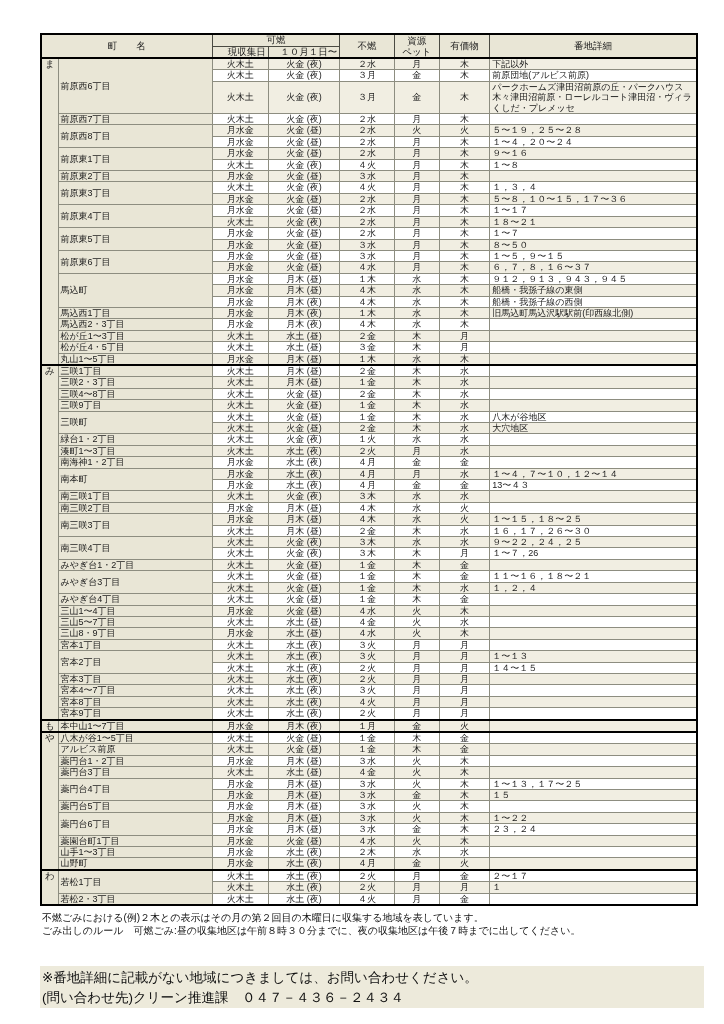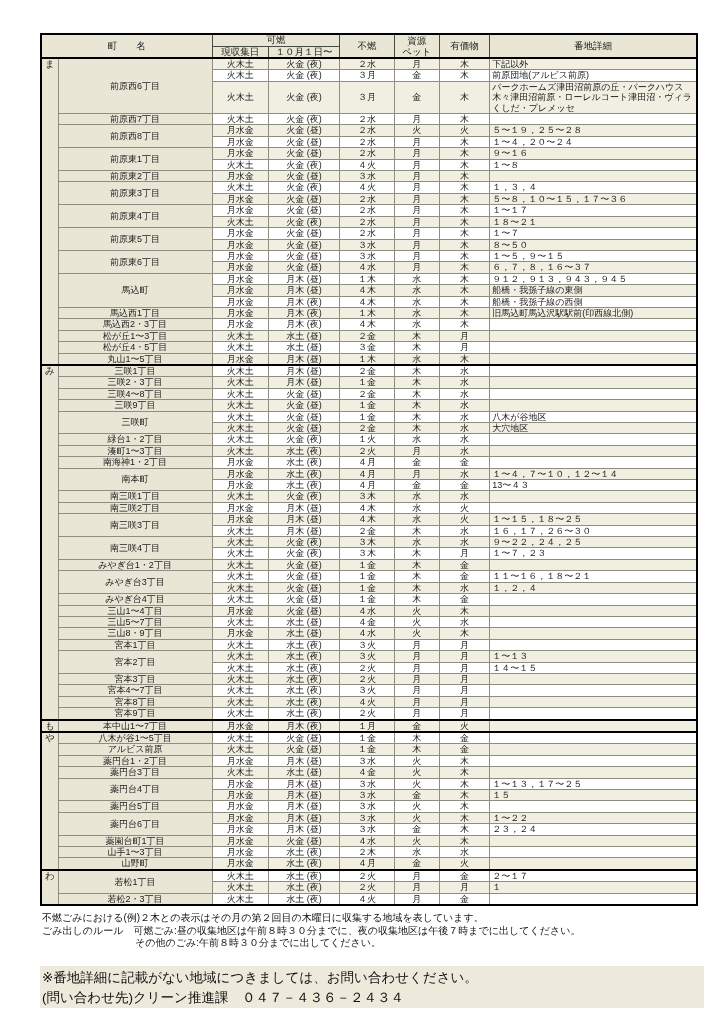--- a/index.html
+++ b/index.html
@@ -26,25 +26,25 @@
     line-height:10.4px;
     overflow:hidden;
   }
   table.sched th{
     background:#e9e6d6;
     border-color:#4a4a42;
     font-weight:normal;
     text-align:center;
     font-size:9.5px;
   }
-  thead tr:last-child th{border-bottom:2px solid #000;}
+  thead tr:last-child th{border-bottom:2px solid #000;text-align:right;}
   td.c{text-align:center;white-space:nowrap;background:#fff;}
   td.b{text-align:left;white-space:nowrap;background:#fff;}
   td.n{
-    text-align:center;background:#e9e6d6;
+    text-align:left;background:#e9e6d6;
     white-space:nowrap;border-right:1px solid #4a4a42;
   }
   td.g{
     text-align:center;vertical-align:top;background:#e9e6d6;
     border-right:1px solid #4a4a42;font-size:9.5px;padding-top:1px;
   }
   tr.shade td.c, tr.shade td.b{background:#f1eee2;}
   tr.gs td{border-top:2px solid #000;}
   td.tall{
     white-space:normal;line-height:10.3px;height:auto;
@@ -452,21 +452,21 @@
             <td class="c">水</td>
             <td class="c">水</td>
             <td class="b">９〜２２，２４，２５</td>
           </tr>
           <tr>
             <td class="c">火木土</td>
             <td class="c">火金 (夜)</td>
             <td class="c">３木</td>
             <td class="c">木</td>
             <td class="c">月</td>
-            <td class="b">１〜７，２３</td>
+            <td class="b">１〜７，26</td>
           </tr>
           <tr class="shade">
             <td class="n" rowspan="1">みやぎ台1・2丁目</td>
             <td class="c">火木土</td>
             <td class="c">火金 (昼)</td>
             <td class="c">１金</td>
             <td class="c">木</td>
             <td class="c">金</td>
             <td class="b"></td>
           </tr>
@@ -729,20 +729,19 @@
             <td class="c">金</td>
             <td class="b"></td>
           </tr>
         </tbody>
     </table>
   </div>
 
   <div class="foot">
     <div>不燃ごみにおける(例)２木との表示はその月の第２回目の木曜日に収集する地域を表しています。</div>
     <div>ごみ出しのルール　可燃ごみ:昼の収集地区は午前８時３０分までに、夜の収集地区は午後７時までに出してください。</div>
-    <div class="indent">その他のごみ:午前８時３０分までに出してください。</div>
   </div>
 
   <div class="notice">
     <div>※番地詳細に記載がない地域につきましては、お問い合わせください。</div>
     <div>(問い合わせ先)クリーン推進課　０４７－４３６－２４３４</div>
   </div>
 </div>
 
 </body></html>

